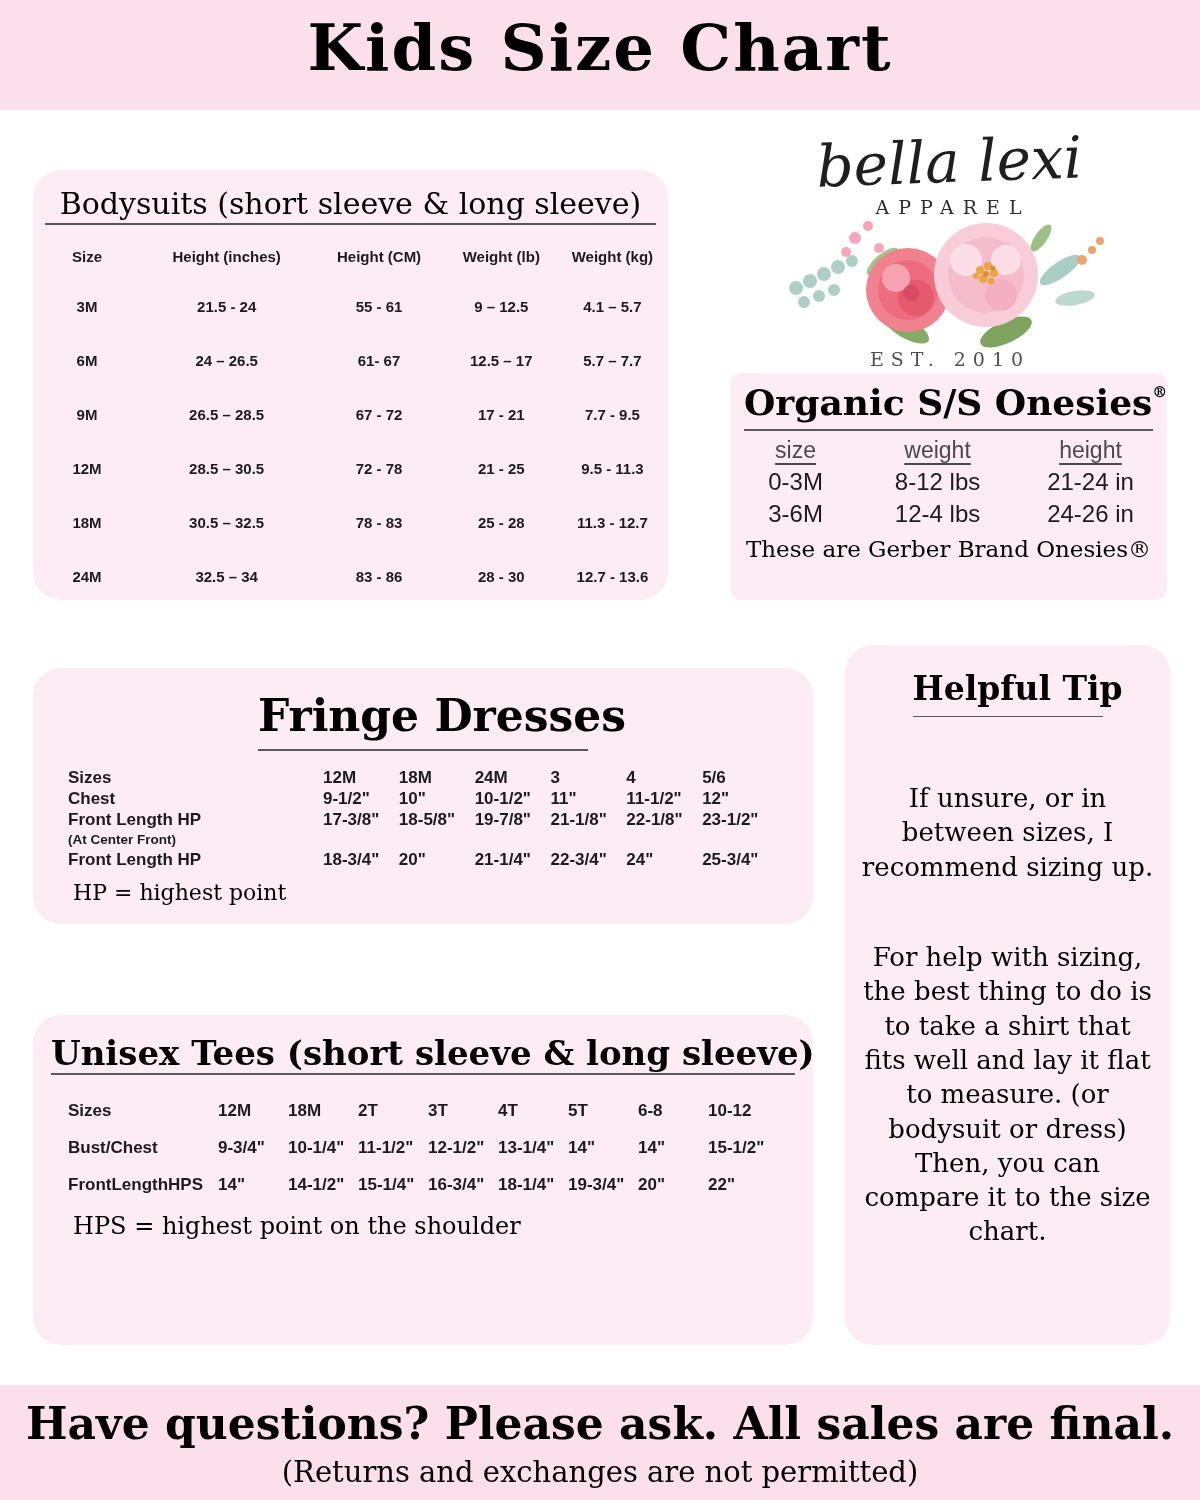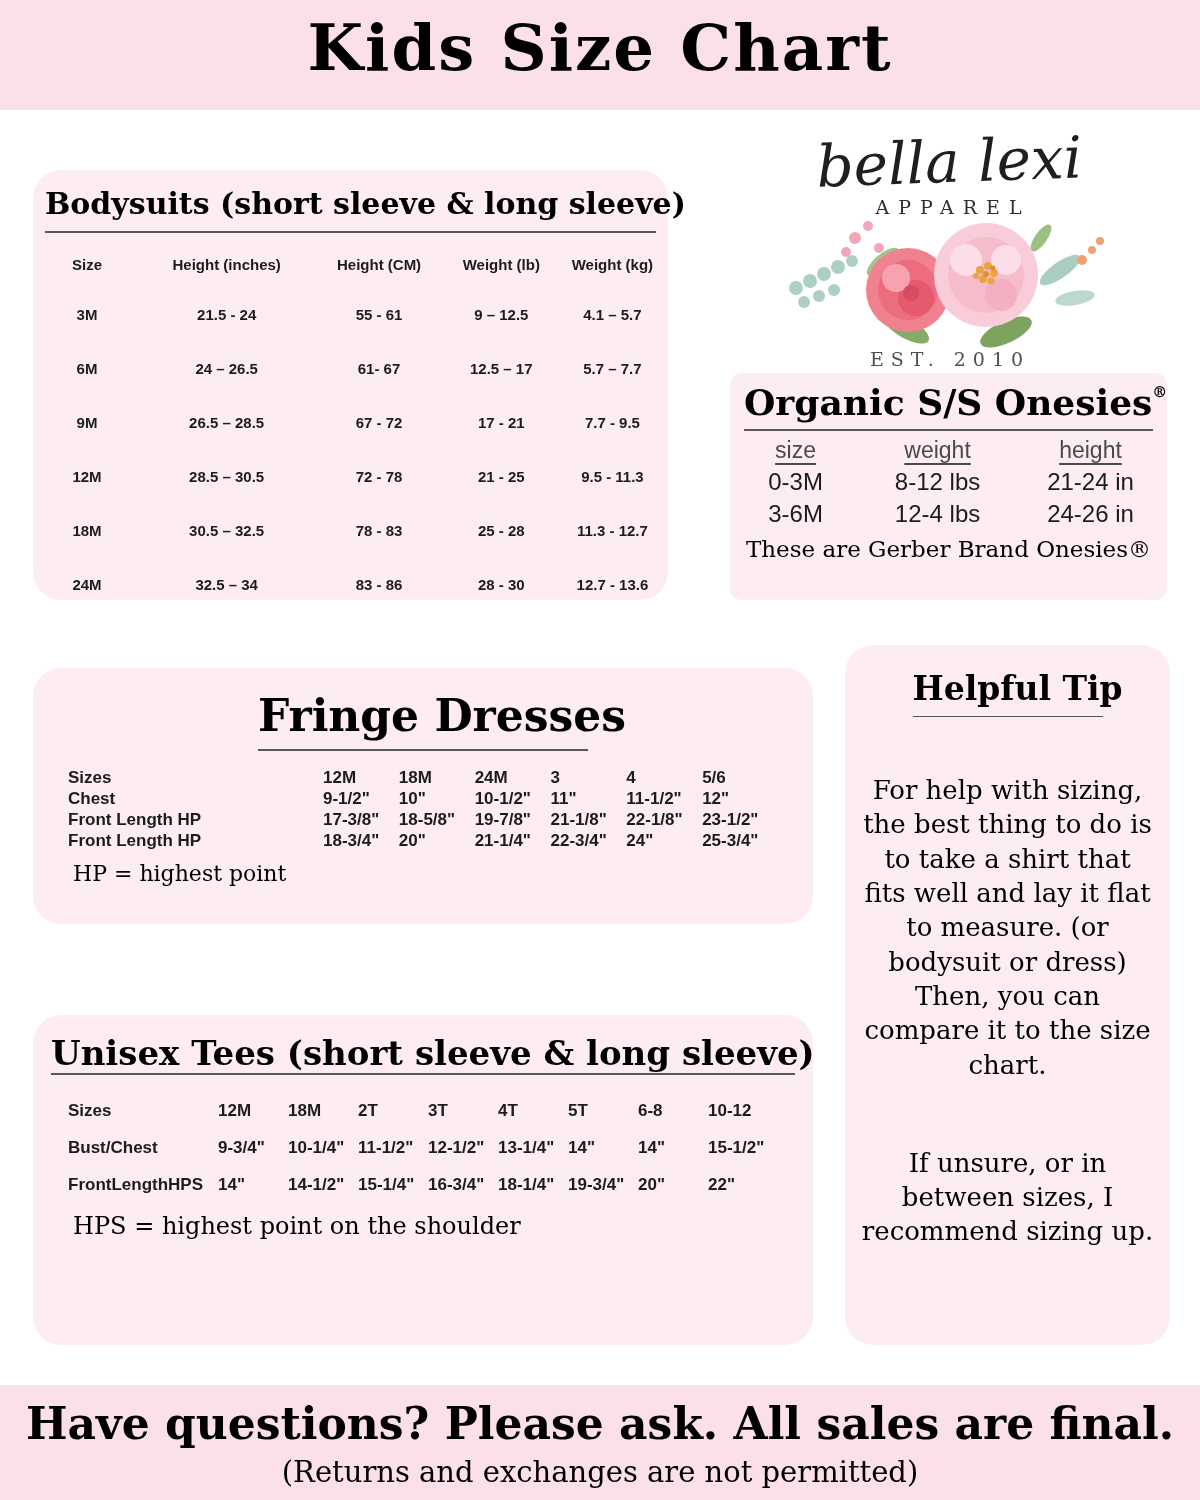--- a/index.html
+++ b/index.html
@@ -10,22 +10,22 @@
   .slab{font-family:"DejaVu Serif","Liberation Serif",serif;color:#000000;}
   .band{position:absolute;left:0;width:1200px;}
   .band-top{top:0;height:110px;background:#fbe0ec;}
   .band-bottom{top:1385px;height:115px;background:#fbe0ec;}
   .page-title{position:absolute;top:10px;left:0;width:1200px;text-align:center;
     font-size:64px;font-weight:bold;letter-spacing:2px;}
   .pink-box{position:absolute;background:#fdecf3;border-radius:28px;}
 
   
   .bodysuits-box{left:33px;top:170px;width:635px;height:430px;}
-  .bs-title{margin:16px 12px 0;text-align:center;font-size:30px;font-weight:bold;
-    white-space:nowrap;padding-bottom:10px;border-bottom:2px solid #58585b;}
+  .bs-title{margin:16px 12px 0;text-align:center;font-size:30px;font-weight:normal;
+    white-space:nowrap;padding-bottom:2px;border-bottom:2px solid #58585b;}
   .bs-grid{display:grid;grid-template-columns:17% 27% 21% 17.5% 17.5%;
     grid-template-rows:46px repeat(6,54px);align-items:center;margin-top:8px;}
   .bs-grid>div{display:flex;align-items:center;justify-content:center;
     font-size:15px;font-weight:bold;color:#1c1c1e;}
   .bs-grid .bs-h{font-size:15px;}
 
   
   .logo-wrap{position:absolute;left:758px;top:110px;width:385px;height:265px;}
 
   
@@ -224,36 +224,45 @@
     <div class="fr-row">
       <div>Front Length HP</div>
       <div>17-3/8"</div>
       <div>18-5/8"</div>
       <div>19-7/8"</div>
       <div>21-1/8"</div>
       <div>22-1/8"</div>
       <div>23-1/2"</div>
     </div>
     <div class="fr-row">
+      <div class="sm">(At Center Front)</div>
+      <div></div>
+        <div></div>
+        <div></div>
+        <div></div>
+        <div></div>
+        <div></div>
+    </div>
+    <div class="fr-row">
       <div>Front Length HP</div>
       <div>18-3/4"</div>
       <div>20"</div>
       <div>21-1/4"</div>
       <div>22-3/4"</div>
       <div>24"</div>
       <div>25-3/4"</div>
     </div>
   </div>
   <div class="fr-note slab">HP = highest point</div>
 </div>
 
 <div class="pink-box tip-box">
   <div class="tip-title slab">Helpful Tip</div>
+  <div class="tip-text tip-text2 slab">If unsure, or in between sizes, I recommend sizing up.</div>
   <div class="tip-text slab">For help with sizing, the best thing to do is to take a shirt that fits well and lay it flat to measure. (or bodysuit or dress) Then, you can compare it to the size chart.</div>
-  <div class="tip-text tip-text2 slab">If unsure, or in between sizes, I recommend sizing up.</div>
 </div>
 
 <div class="pink-box tees-box">
   <div class="tee-title slab">Unisex Tees (short sleeve &amp; long sleeve)</div>
   <div class="tee-table">
     <div class="tee-row">
       <div>Sizes</div>
       <div>12M</div>
       <div>18M</div>
       <div>2T</div>

